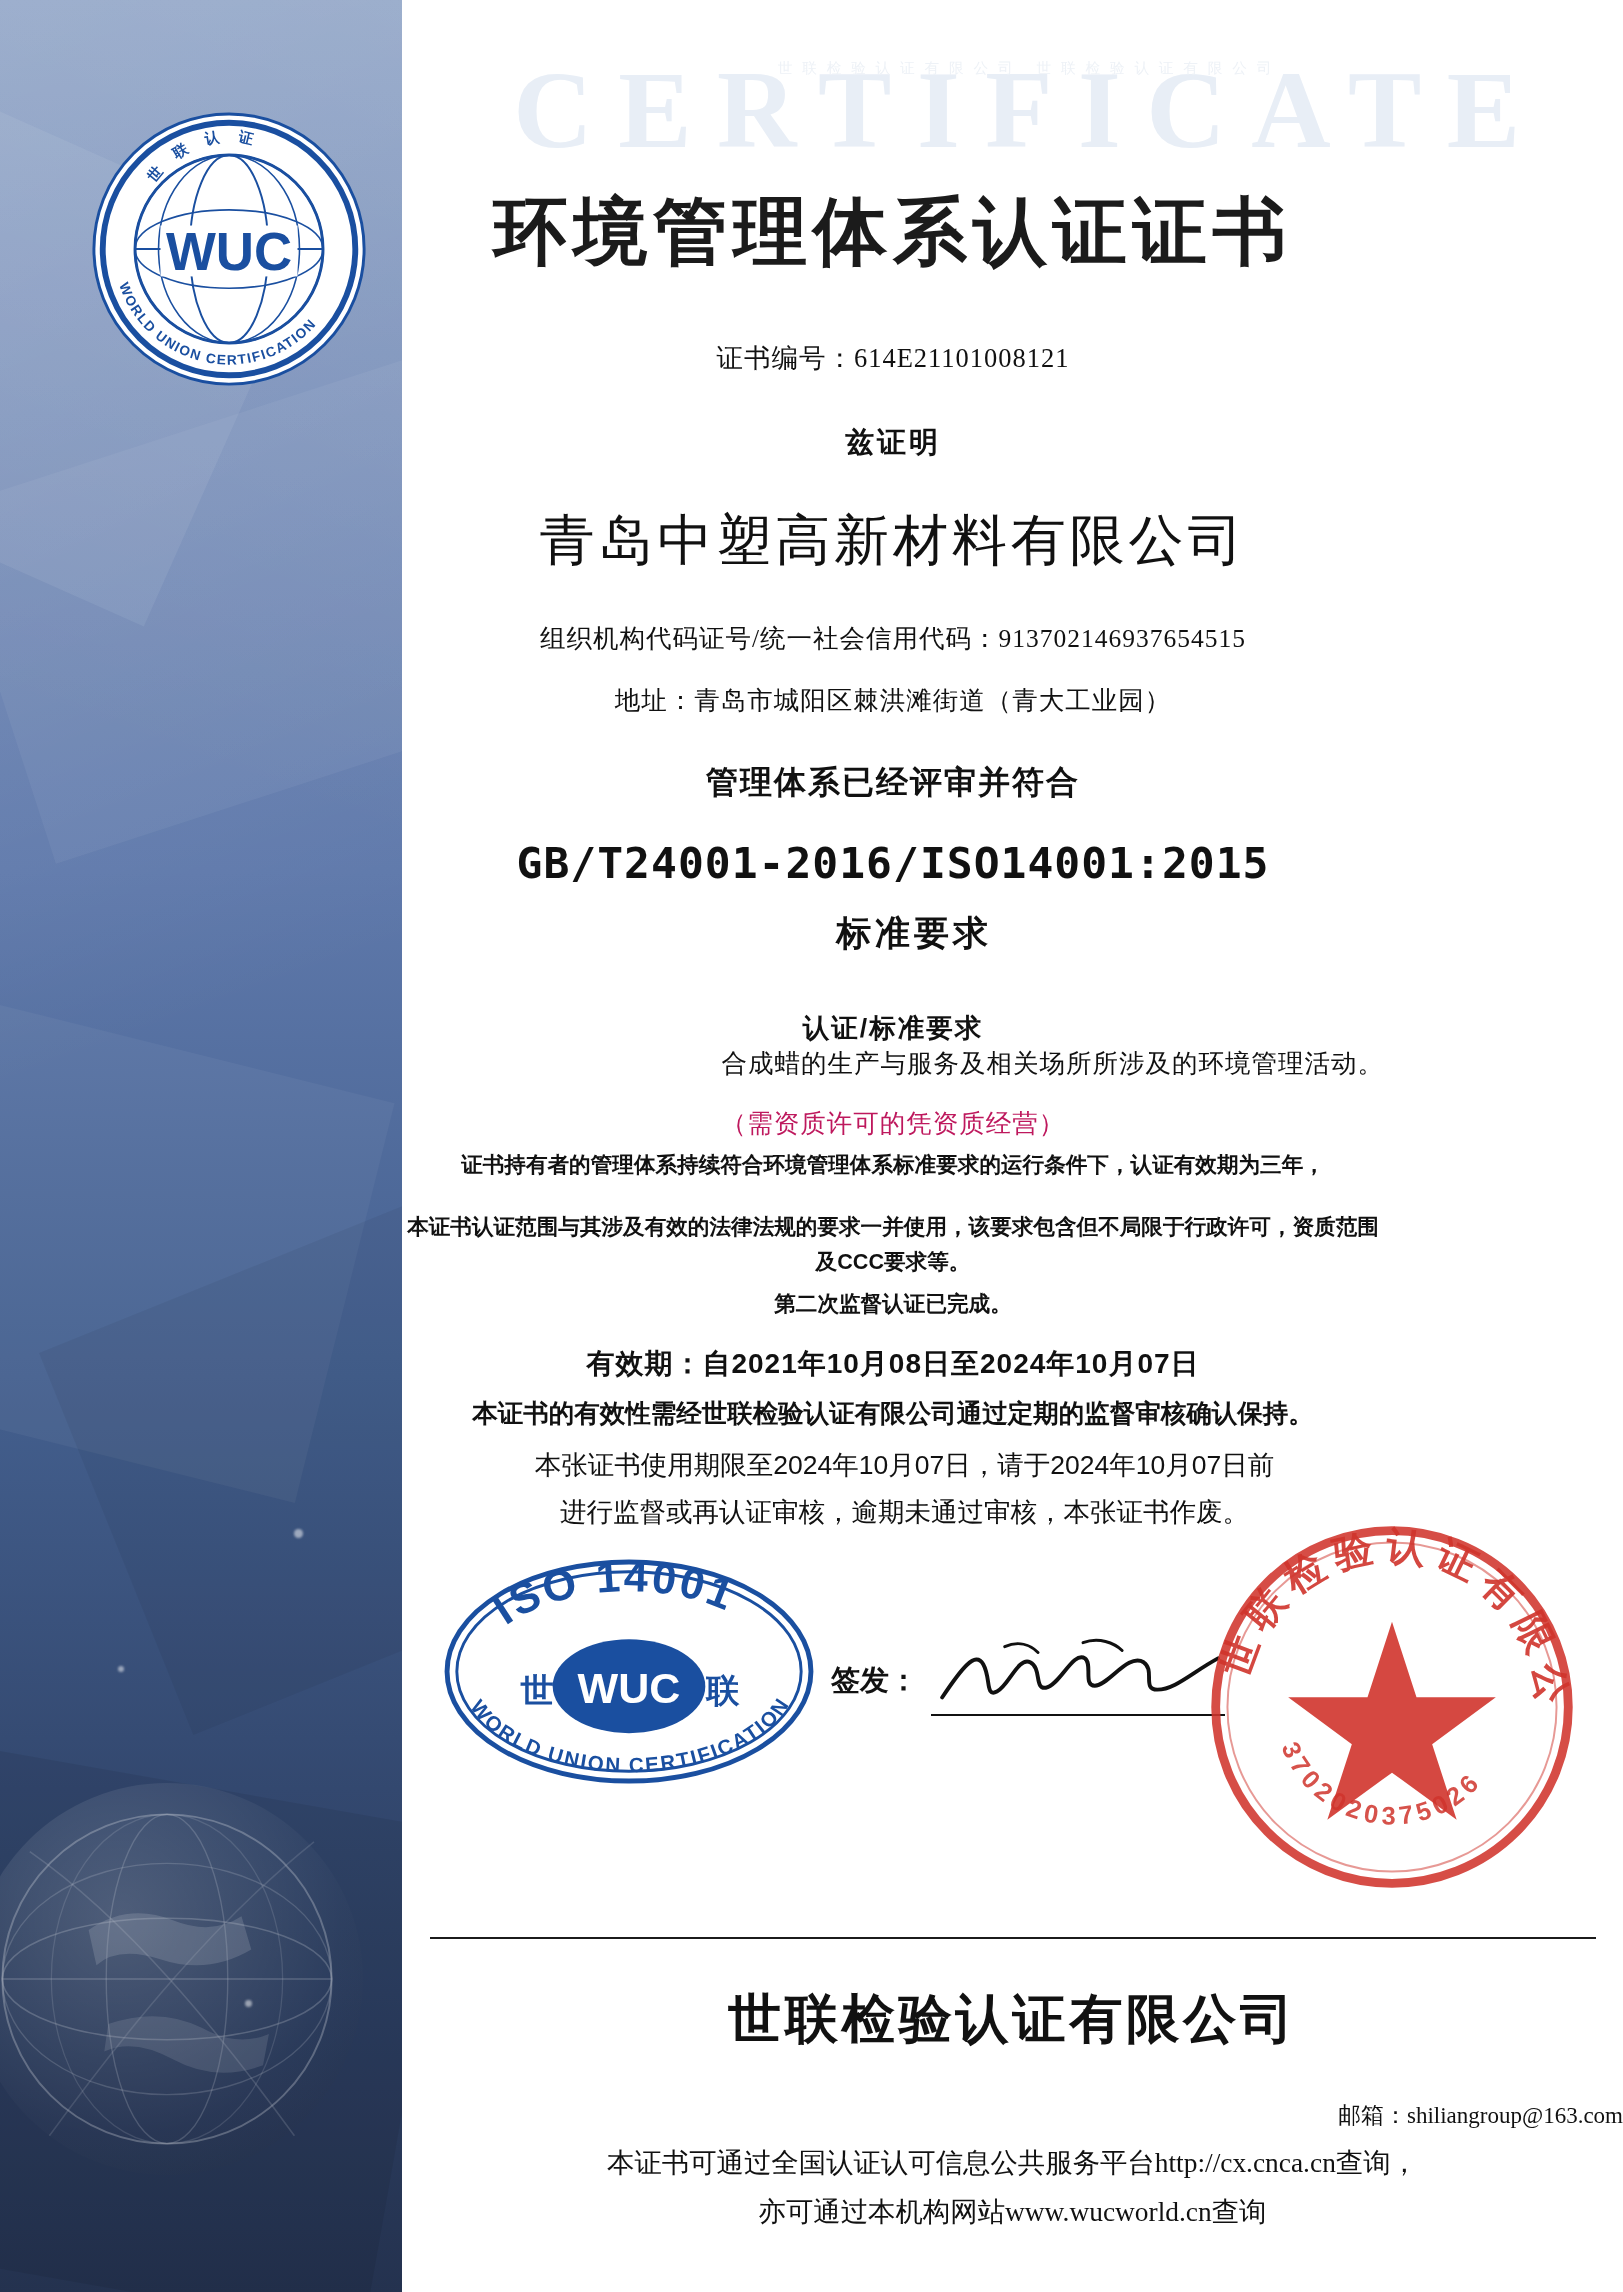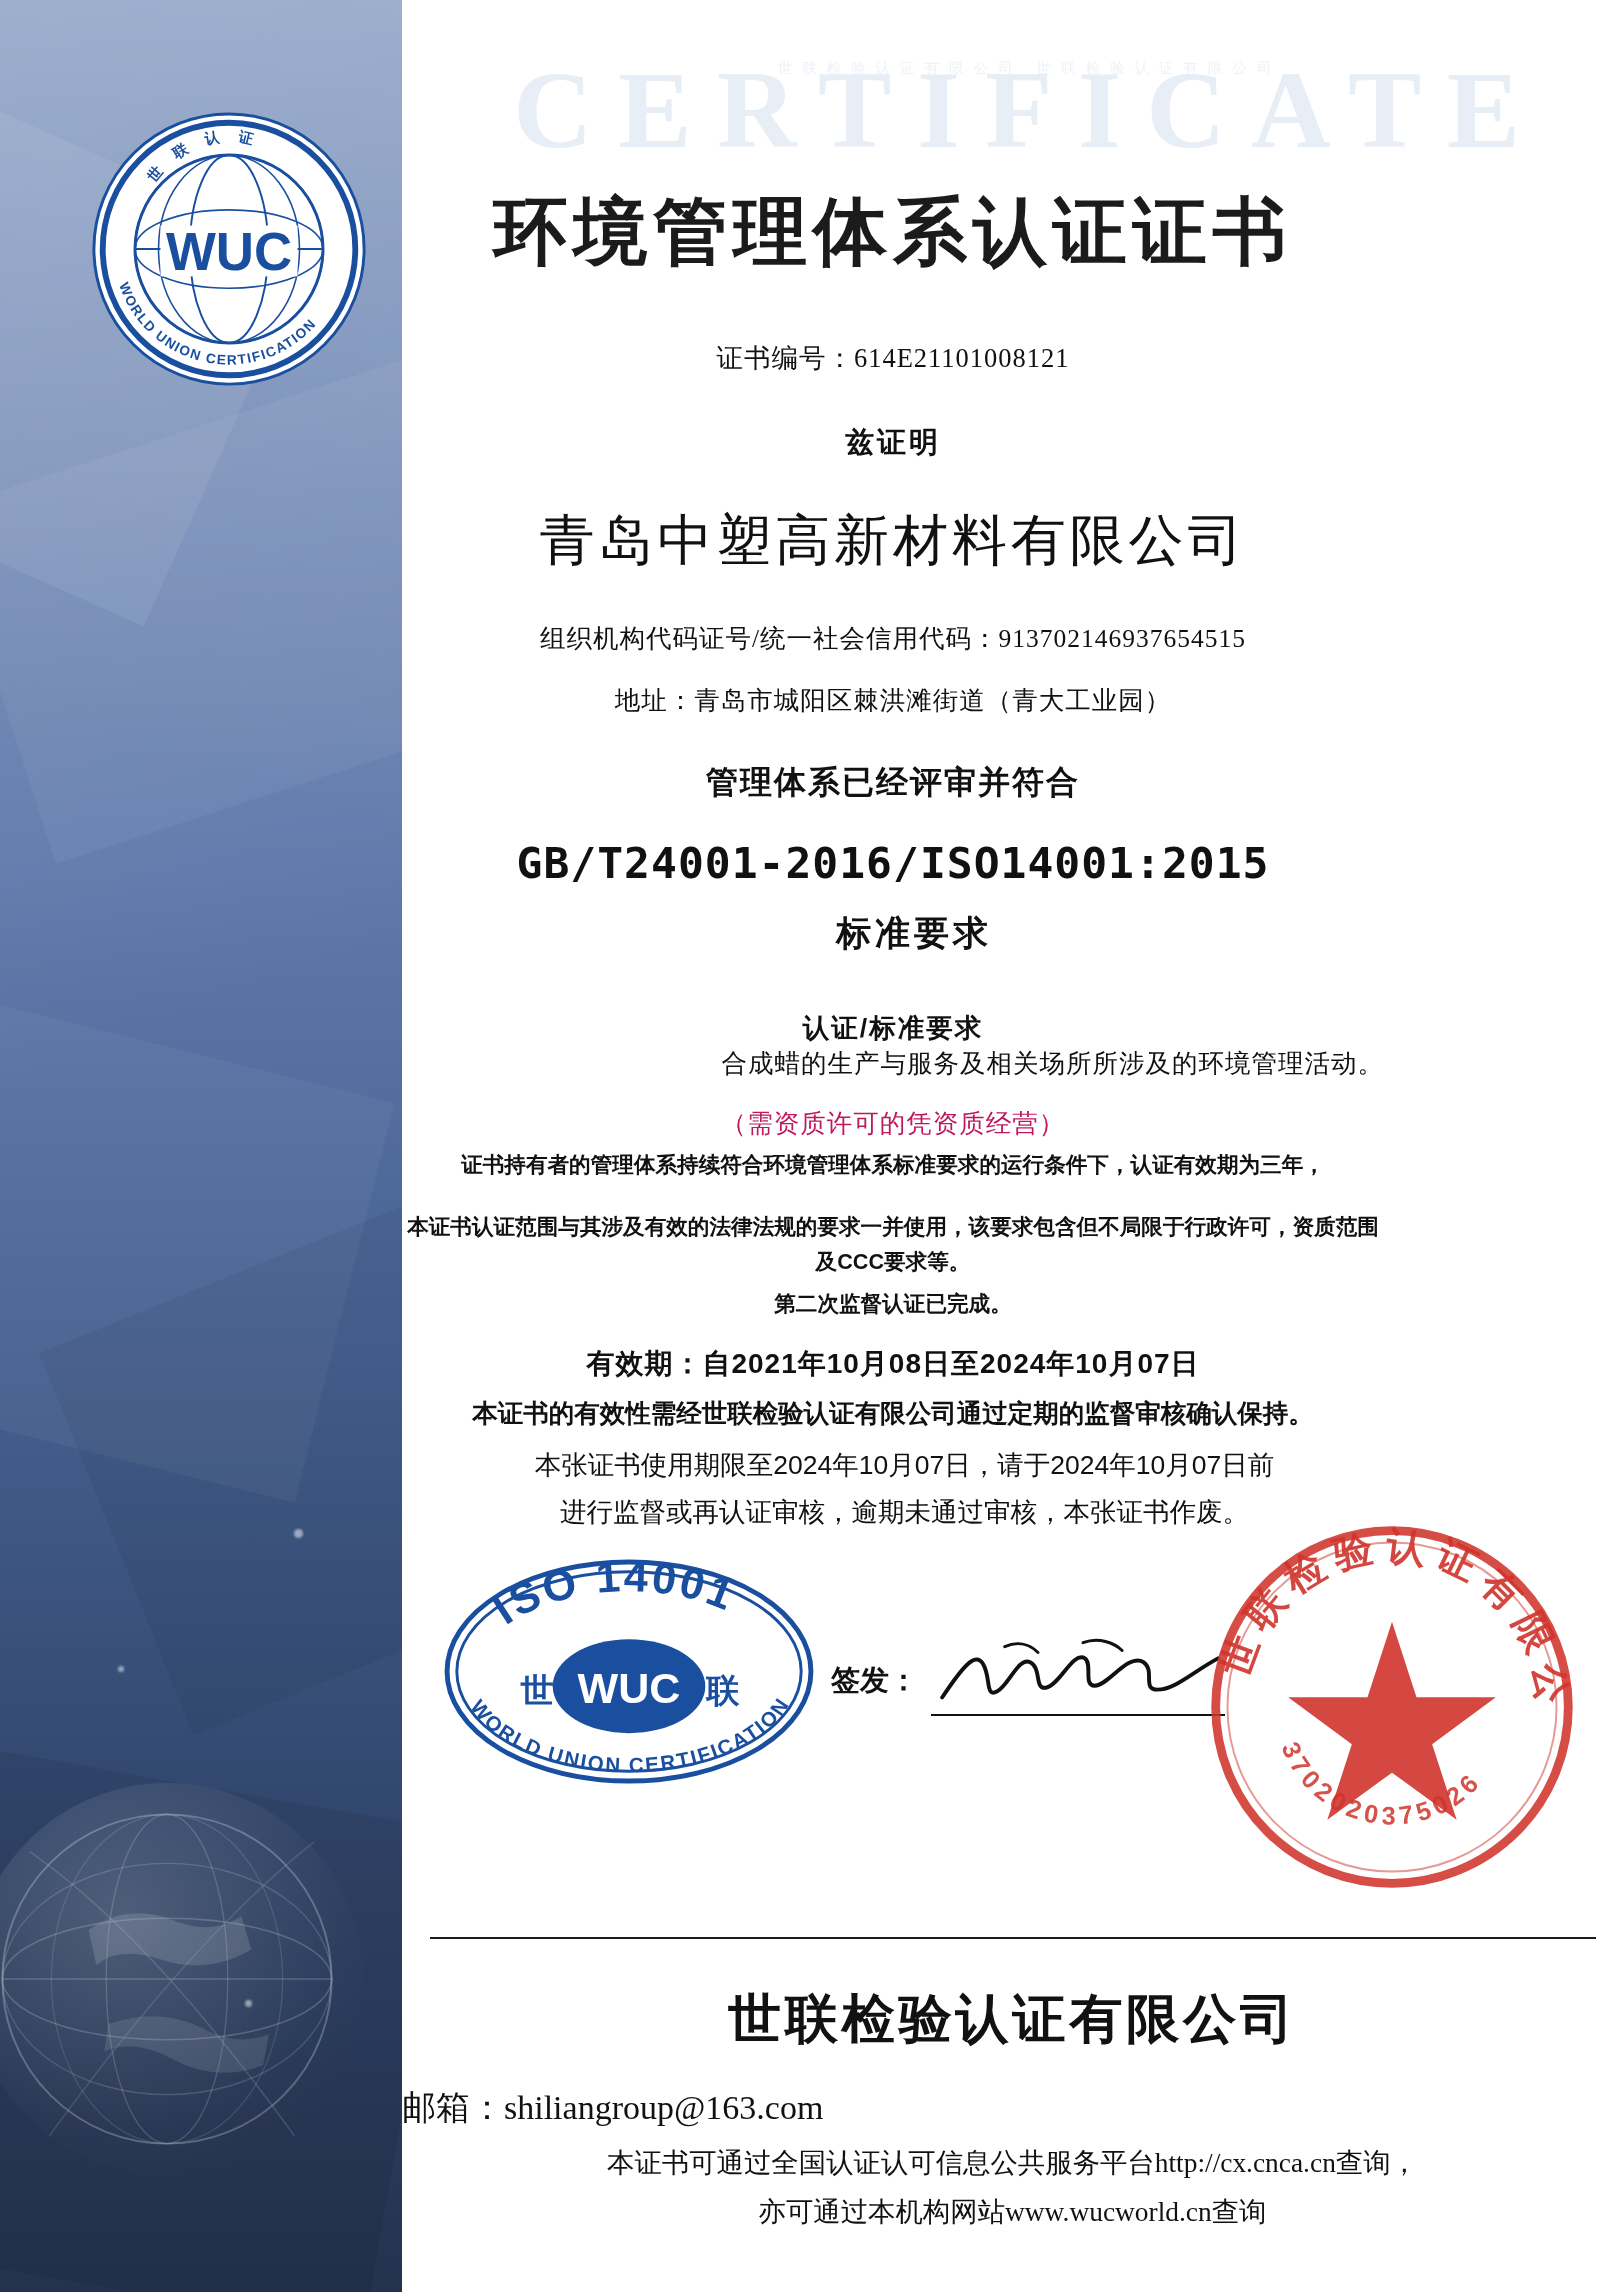--- a/index.html
+++ b/index.html
@@ -301,25 +301,25 @@
   .org-name {
     margin-top: 45px;
     font-family: "DejaVu Sans", "Liberation Sans", sans-serif;
     font-size: 53px;
     font-weight: 700;
     letter-spacing: 3.9px;
     color: #111;
     text-align: center;
   }
   .email {
-    margin-top: 29px;
-    font-family: "Liberation Serif", serif;
-    font-size: 34px;
-    color: #111;
-    text-align: left;
+    margin-top: 44px;
+    font-family: "Liberation Serif", serif;
+    font-size: 23px;
+    color: #111;
+    text-align: right;
   }
   .verify1, .verify2 {
     margin-top: 13.7px;
     font-family: "Liberation Serif", serif;
     font-size: 27.4px;
     color: #111;
     text-align: center;
   }
 </style>
 </head>

